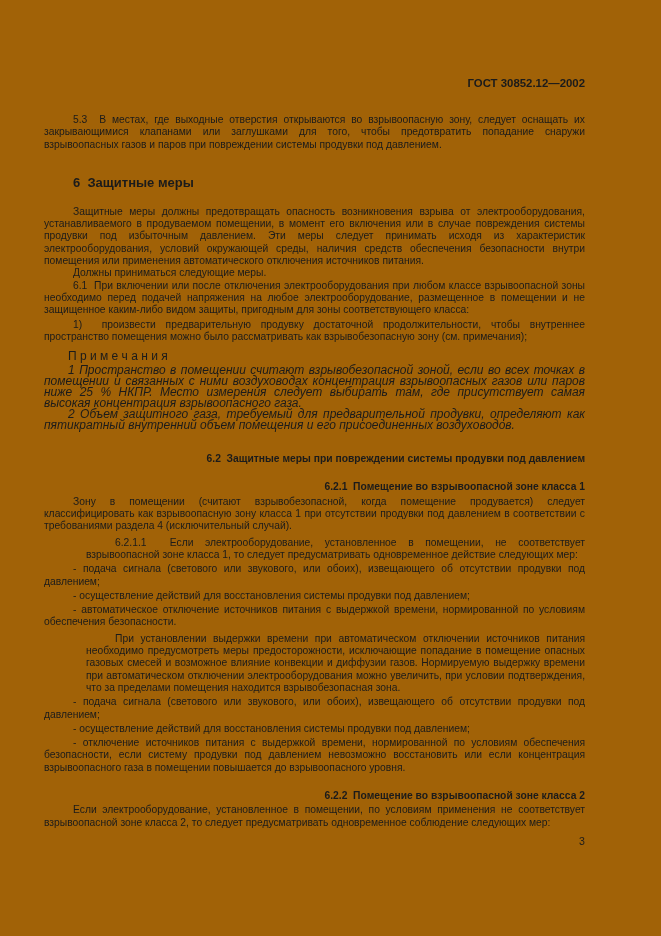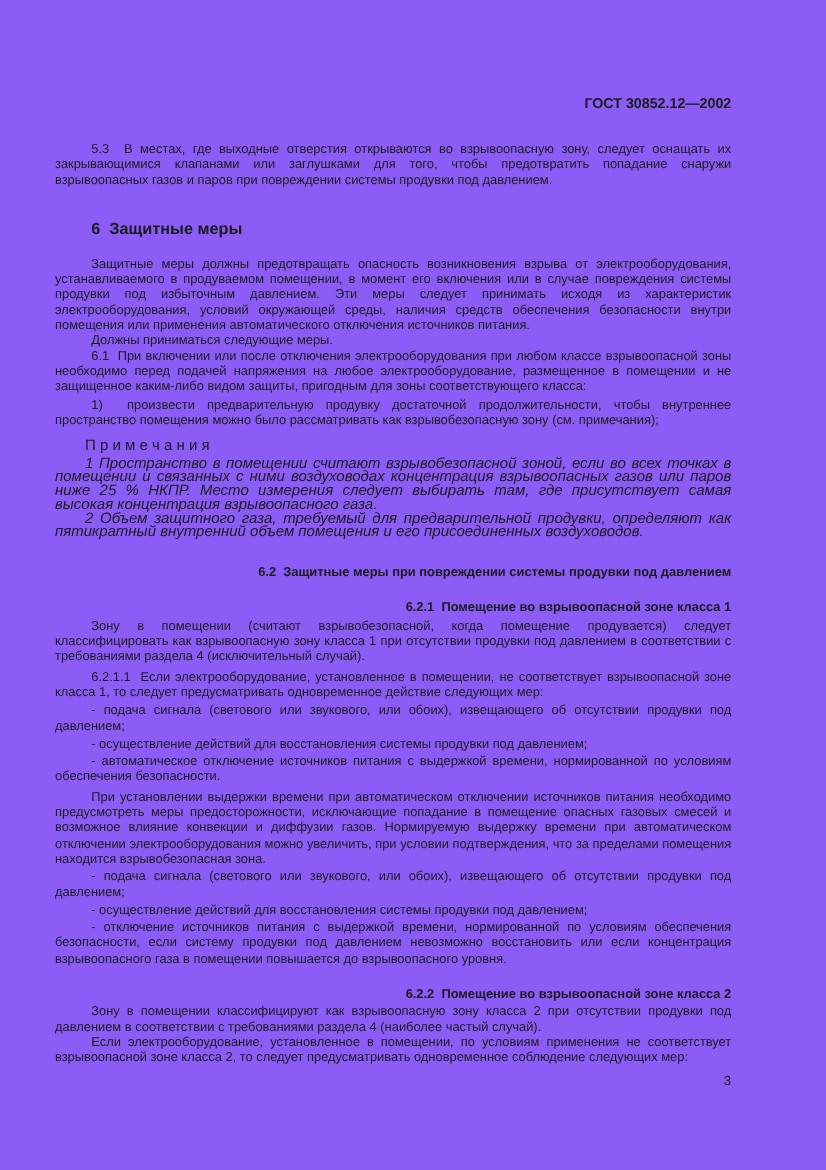--- a/index.html
+++ b/index.html
@@ -1,20 +1,20 @@
 <!DOCTYPE html>
 <html lang="ru"><head>
 <meta charset="utf-8">
 <style>
   html,body{margin:0;padding:0;background:#ffffff;}
   .page{
     position:relative;
     width:661px;height:936px;
     box-sizing:border-box;
-    background:#8b5cf6;
+    background:#a16207;
     padding:64px 76px 0 44px;
     font-family:"Liberation Sans","DejaVu Sans",sans-serif;
     font-size:10.3px;
     line-height:12.3px;
     color:#1b1b1b;
     overflow:hidden;
   }
   .doc-header{
     text-align:right;
     font-weight:bold;
@@ -22,21 +22,21 @@
     line-height:13px;
     margin:0 0 11px 0;
     white-space:pre-wrap;
   }
   .p{
     margin:0;
     text-align:justify;
     text-indent:29px;
   }
   .p.gap-s{margin-top:2px;}
-  .p.gap-m{margin-top:4px;}
+  .p.gap-m{margin-top:4px;margin-left:42px;}
   .section-title{
     font-size:13px;
     line-height:15px;
     font-weight:bold;
     margin:24px 0 16px 29px;
     text-indent:0;
     text-align:left;
     white-space:pre-wrap;
   }
   .sub-title{
@@ -97,18 +97,17 @@
   <p class="p gap-s">- подача сигнала (светового или звукового, или обоих), извещающего об отсутствии продувки под давлением;</p>
   <p class="p gap-s">- осуществление действий для восстановления системы продувки под давлением;</p>
   <p class="p gap-s">- автоматическое отключение источников питания с выдержкой времени, нормированной по условиям обеспечения безопасности.</p>
   <p class="p gap-m">При установлении выдержки времени при автоматическом отключении источников питания необходимо предусмотреть меры предосторожности, исключающие попадание в помещение опасных газовых смесей и возможное влияние конвекции и диффузии газов. Нормируемую выдержку времени при автоматическом отключении электрооборудования можно увеличить, при условии подтверждения, что за пределами помещения находится взрывобезопасная зона.</p>
   <p class="p gap-s">- подача сигнала (светового или звукового, или обоих), извещающего об отсутствии продувки под давлением;</p>
   <p class="p gap-s">- осуществление действий для восстановления системы продувки под давлением;</p>
   <p class="p gap-s">- отключение источников питания с выдержкой времени, нормированной по условиям обеспечения безопасности, если систему продувки под давлением невозможно восстановить или если концентрация взрывоопасного газа в помещении повышается до взрывоопасного уровня.</p>
 
   <div class="sub-title next">6.2.2&nbsp; Помещение во взрывоопасной зоне класса 2</div>
 
-  <p class="p">Зону в помещении классифицируют как взрывоопасную зону класса 2 при отсутствии продувки под давлением в соответствии с требованиями раздела 4 (наиболее частый случай).</p>
   <p class="p">Если электрооборудование, установленное в помещении, по условиям применения не соответствует взрывоопасной зоне класса 2, то следует предусматривать одновременное соблюдение следующих мер:</p>
 
   <div class="page-number">3</div>
 
 </div>
 
 </body></html>

